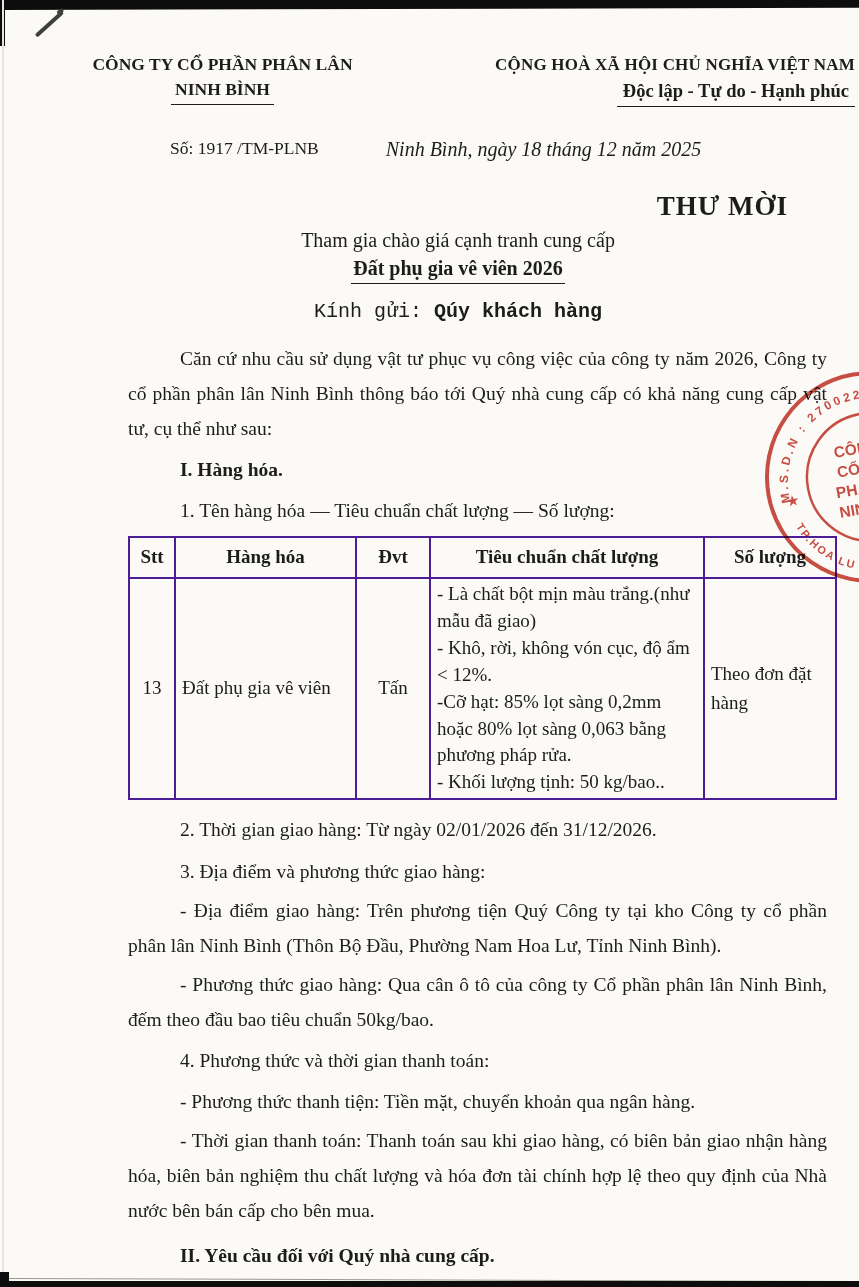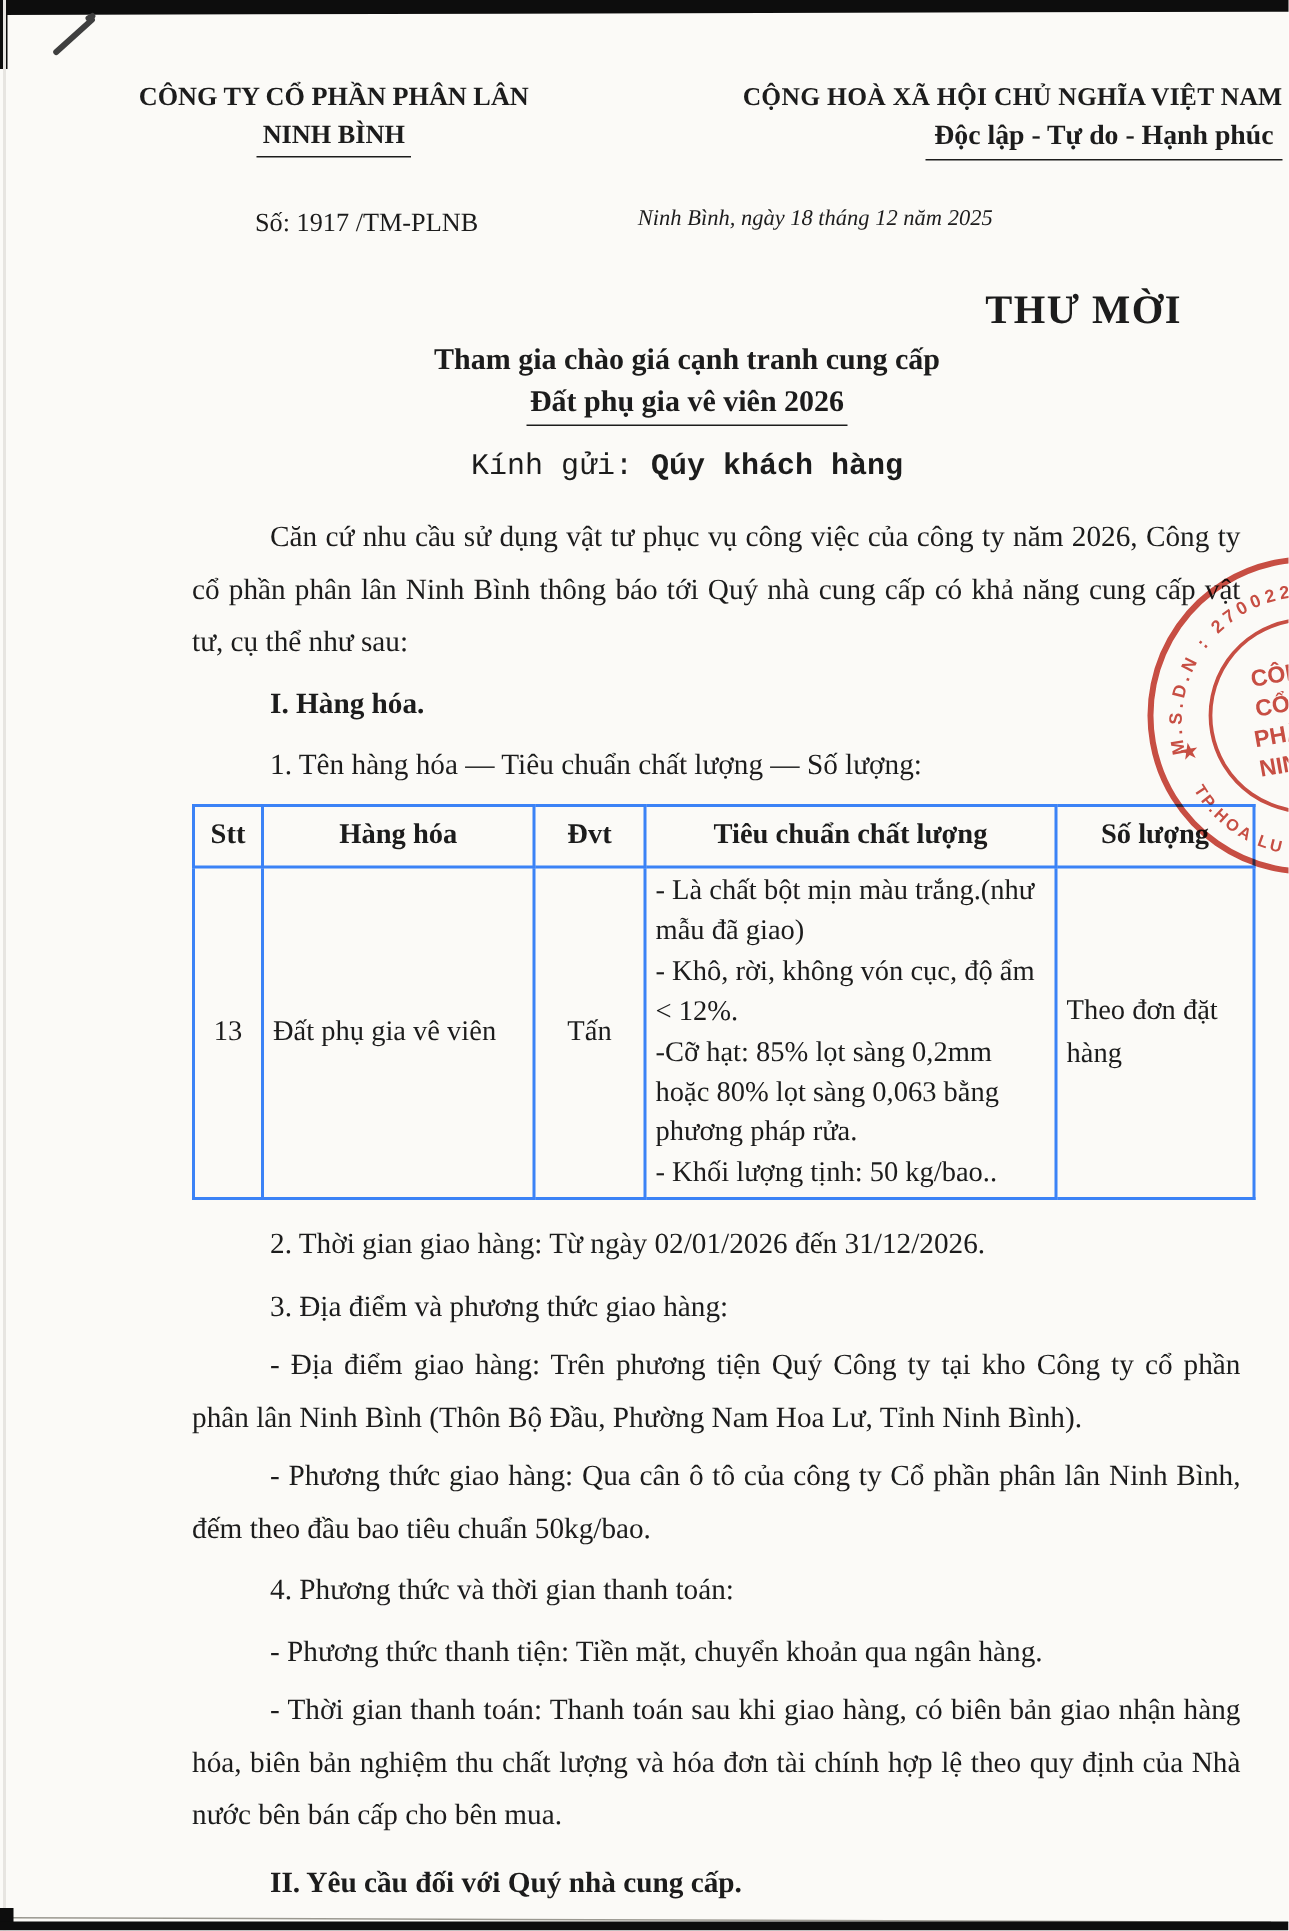--- a/index.html
+++ b/index.html
@@ -26,40 +26,40 @@
   
   .hdr{position:absolute;top:52px;left:0;width:859px;display:flex;}
   .hdr-left{width:400px;text-align:center;padding-left:45px;box-sizing:border-box;}
   .hdr-right{width:459px;text-align:right;padding-right:4px;box-sizing:border-box;}
   .org1{font-weight:bold;font-size:17.5px;line-height:1.45;}
   .org2{font-weight:bold;font-size:17.5px;line-height:1.45;display:inline-block;border-bottom:1.6px solid #1c1c1c;padding:0 4px 1px;}
   .nat1{font-weight:bold;font-size:17px;line-height:1.5;letter-spacing:.2px;}
   .nat2{font-weight:bold;font-size:18.5px;line-height:1.45;display:inline-block;border-bottom:1.6px solid #1c1c1c;padding:0 6px 2px;}
   .hdr2{position:absolute;top:138px;left:0;width:738px;display:flex;}
   .doc-number{width:400px;padding-left:170px;box-sizing:border-box;font-size:17.5px;}
-  .date-line{width:459px;text-align:center;font-style:italic;font-size:15px;padding-right:10px;box-sizing:border-box;}
+  .date-line{width:459px;text-align:center;font-style:italic;font-size:20px;padding-right:10px;box-sizing:border-box;}
 
   
   .title-block{position:absolute;top:190px;left:128px;width:660px;text-align:center;}
   .title-main{font-size:27px;font-weight:bold;letter-spacing:1px;line-height:1.25;text-align:right;}
-  .title-sub1{font-size:20px;font-weight:bold;line-height:1.4;margin-top:2px;}
+  .title-sub1{font-size:20px;font-weight:normal;line-height:1.4;margin-top:2px;}
   .title-sub2{font-size:20px;font-weight:bold;line-height:1.4;display:inline-block;border-bottom:1.8px solid #1c1c1c;padding:0 2px 1px;}
   .salutation{position:absolute;top:300px;left:128px;width:660px;text-align:center;font-size:20px;font-family:Liberation Mono, monospace;}
   .salutation b{font-weight:bold;}
 
   
   .body-text{position:absolute;top:341px;left:128px;width:699px;font-size:19.5px;line-height:1.8;text-align:justify;}
   .indent{text-indent:52px;}
   .para{margin:0 0 4px 0;}
   .bold{font-weight:bold;}
   .mt6{margin-top:6px;} .mt10{margin-top:10px;} .mt12{margin-top:12px;}
 
   
   .goods-table{border-collapse:collapse;margin:8px 0 0 0;table-layout:fixed;width:707px;font-size:19px;}
-  .goods-table th,.goods-table td{border:2px solid #3b82f6;padding:2px 6px;vertical-align:middle;}
+  .goods-table th,.goods-table td{border:2px solid #4c1d95;padding:2px 6px;vertical-align:middle;}
   .goods-table th{font-weight:bold;text-align:center;height:34px;padding:2px 2px;}
   .c-center{text-align:center;}
   .spec-cell{line-height:1.42;text-align:left;padding:4px 2px 4px 5px;}
   .spec-cell div{margin:0;}
   .qty-cell{text-align:left;padding-left:10px;line-height:1.5;}
 
   
   .stamp{position:absolute;left:756px;top:362px;width:230px;height:230px;transform:rotate(-10deg);opacity:.9;mix-blend-mode:multiply;pointer-events:none;}
   .stamp svg{display:block;}
 </style>

